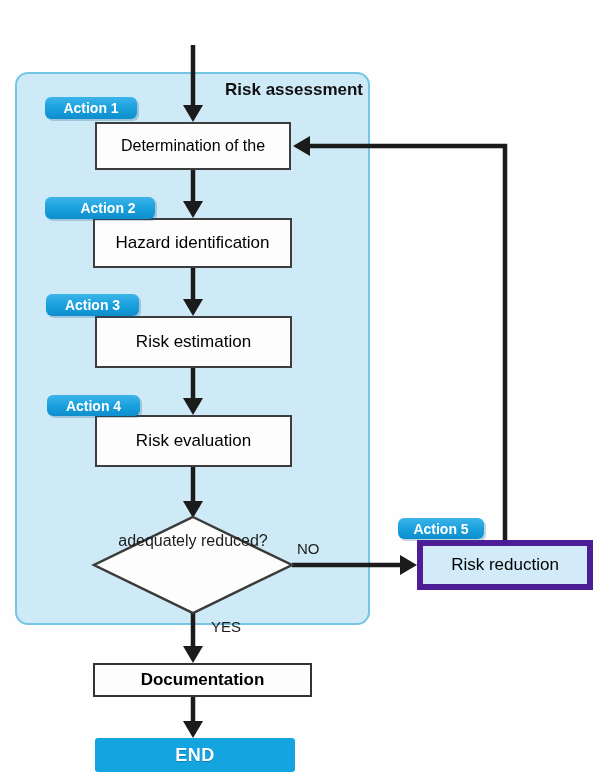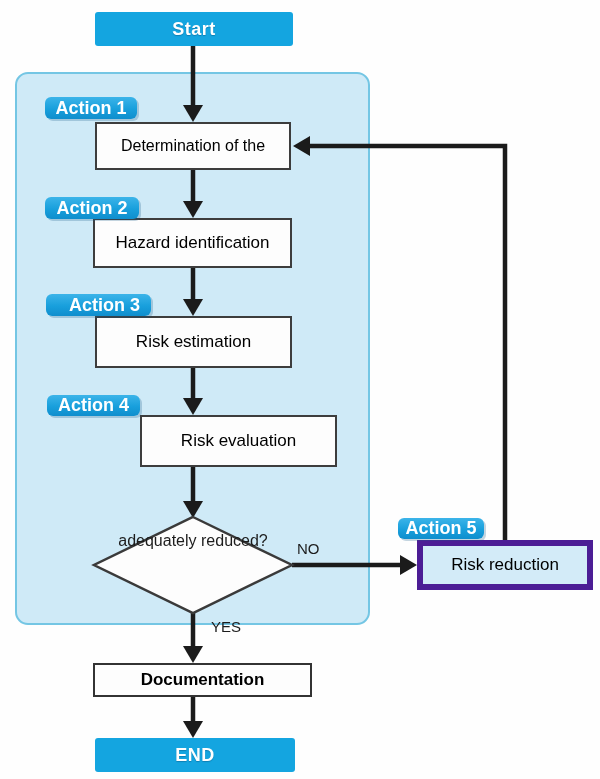--- a/index.html
+++ b/index.html
@@ -30,54 +30,55 @@
   .btn-end{left:95px;top:738px;width:200px;height:34px;}
   
   .pbox{
     position:absolute;display:flex;flex-direction:column;align-items:center;justify-content:center;
     background:#fdfdfd;border:2px solid #3d3d3d;box-sizing:border-box;
     font-size:16px;color:#000000;text-align:center;line-height:1.2;z-index:3;
   }
   .pbox-det{left:95px;top:122px;width:196px;height:48px;}
   .pbox-hazard{left:93px;top:218px;width:199px;height:50px;font-size:17px;}
   .pbox-est{left:95px;top:316px;width:197px;height:52px;font-size:17px;}
-  .pbox-eval{left:95px;top:415px;width:197px;height:52px;font-size:17px;margin-left:45px;}
+  .pbox-eval{left:95px;top:415px;width:197px;height:52px;font-size:17px;}
   .pbox-doc{left:93px;top:663px;width:219px;height:34px;font-weight:bold;font-size:17px;border-color:#333;}
   .pbox-red{
     left:417px;top:540px;width:176px;height:50px;font-size:17px;
     background:#d3ebf8;border:6px solid #4c1d95;
   }
   
   .badge{
     position:absolute;display:flex;align-items:center;justify-content:center;
     background:linear-gradient(180deg,#3cb4e9 0%,#189fdc 55%,#0f8ecd 100%);
-    color:#fff;font-weight:bold;font-size:18px;border-radius:6px;
+    color:#fff;font-weight:bold;font-size:14px;border-radius:6px;
     box-shadow:2px 2px 0 rgba(25,90,135,.25);z-index:5;
   }
   .badge1{left:45px;top:97px;width:92px;height:22px;}
-  .badge2{left:45px;top:197px;width:94px;height:22px;}
-  .badge3{left:46px;top:294px;width:93px;height:22px;padding-left:12px;}
+  .badge2{left:45px;top:197px;width:94px;height:22px;padding-left:16px;}
+  .badge3{left:46px;top:294px;width:93px;height:22px;}
   .badge4{left:47px;top:395px;width:93px;height:21px;}
   .badge5{left:398px;top:518px;width:86px;height:21px;}
   
   .diamond-text{
     position:absolute;left:93px;top:531px;width:200px;text-align:center;
     font-size:16px;line-height:19px;color:#1c1c1c;z-index:3;
   }
   
   .edge-label{position:absolute;font-size:15px;color:#1c1c1c;z-index:4;}
   .lbl-no{left:297px;top:540px;}
   .lbl-yes{left:211px;top:618px;}
 </style>
 </head>
 <body>
 
 <div class="stage">
 
   <div class="group"></div>
+  <div class="group-label">Risk assessment</div>
 
   <svg class="wires" viewBox="0 0 600 779">
     <g stroke="#1b1b1b" stroke-width="4.5" fill="none">
       <line x1="193" y1="45" x2="193" y2="107"></line>
       <line x1="193" y1="170" x2="193" y2="203"></line>
       <line x1="193" y1="268" x2="193" y2="301"></line>
       <line x1="193" y1="368" x2="193" y2="400"></line>
       <line x1="193" y1="467" x2="193" y2="503"></line>
       <line x1="193" y1="612" x2="193" y2="648"></line>
       <line x1="193" y1="697" x2="193" y2="723"></line>
@@ -91,23 +92,20 @@
       <polygon points="183,398 203,398 193,415"></polygon>
       <polygon points="183,501 203,501 193,518"></polygon>
       <polygon points="183,646 203,646 193,663"></polygon>
       <polygon points="183,721 203,721 193,738"></polygon>
       <polygon points="400,555 400,575 417,565"></polygon>
       <polygon points="310,136 310,156 293,146"></polygon>
     </g>
     <polygon points="193,517 292,565 193,613 94,565" fill="#fdfdfd" stroke="#3a3a3a" stroke-width="2.5"></polygon>
   </svg>
 
-  <div class="btn btn-start">
-    <span>Start</span>
-  </div>
 
   <div class="badge badge1">Action 1</div>
   <div class="badge badge2">Action 2</div>
   <div class="badge badge3">Action 3</div>
   <div class="badge badge4">Action 4</div>
   <div class="badge badge5">Action 5</div>
 
   <div class="pbox pbox-det">
     <span>Determination of the</span>
   </div>

